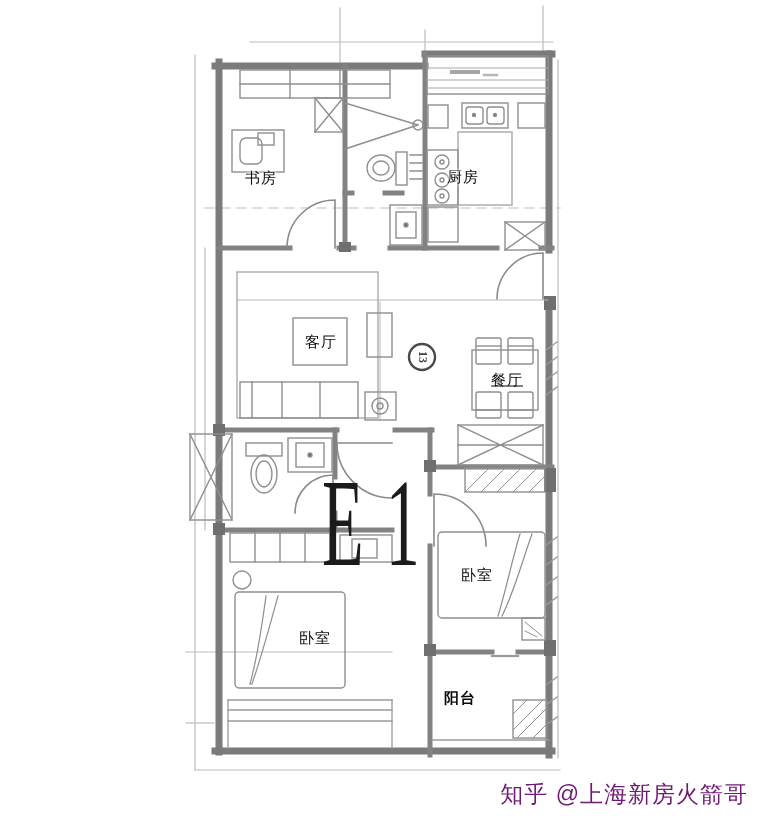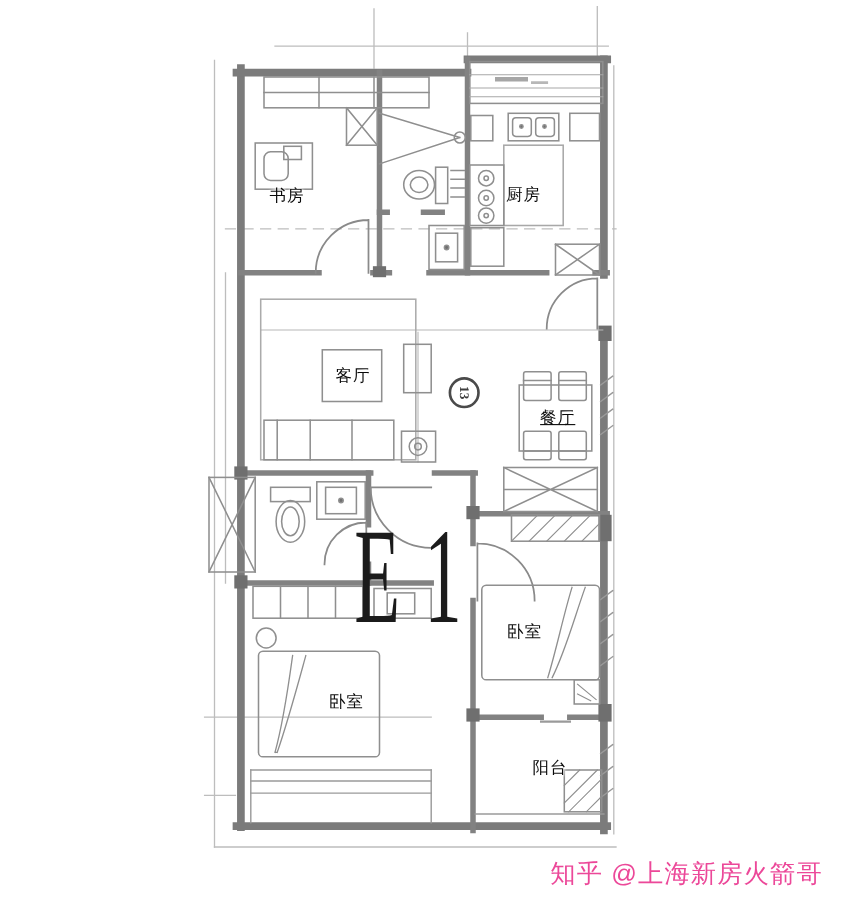--- a/index.html
+++ b/index.html
@@ -9,42 +9,42 @@
     font-family:"Liberation Sans","DejaVu Sans",sans-serif;
   }
   #plan-svg{position:absolute;left:0;top:0;filter:blur(0.4px);}
   .room-label{
     position:absolute;transform:translate(-50%,-50%);
     font-family:"Liberation Serif","DejaVu Serif",serif;
     font-size:15px;color:#0a0a0a;white-space:nowrap;letter-spacing:1px;
     text-shadow:0 0 3px #fff,0 0 3px #fff,0 0 4px #fff;
   }
   .lbl-study{left:261px;top:178px;}
-  .lbl-kitchen{left:476px;top:177px;}
+  .lbl-kitchen{left:463px;top:177px;}
   .lbl-living{left:321px;top:342px;text-align:right;}
   .lbl-dining{left:507px;top:380px;text-decoration:underline;}
   .lbl-bedroom-right{left:477px;top:575px;}
   .lbl-bedroom-left{left:315px;top:638px;}
-  .lbl-balcony{left:500px;top:698px;}
+  .lbl-balcony{left:460px;top:698px;font-weight:bold;}
   #unit-code{
     position:absolute;left:322px;top:462px;
     font-family:"Liberation Serif","DejaVu Serif",serif;
     font-size:124px;line-height:1;color:#1b1b1b;
     letter-spacing:40px;white-space:nowrap;
     transform:scaleX(0.55);transform-origin:0 0;
   }
   #axis-marker{
     position:absolute;left:422px;top:357px;
     transform:translate(-50%,-50%) rotate(90deg);
     font-family:"Liberation Serif","DejaVu Serif",serif;
     font-size:12px;font-weight:bold;color:#3f3f3f;
   }
   #watermark{
     position:absolute;right:20px;top:779px;
-    font-size:23px;color:#ec4899;letter-spacing:1px;white-space:nowrap;
+    font-size:23px;color:#701a75;letter-spacing:1px;white-space:nowrap;
   }
 </style>
 </head>
 <body>
 
 <div id="stage">
 
   <svg id="plan-svg" width="768" height="825" viewBox="0 0 768 825" fill="none" stroke-linecap="square">
 
     <g stroke="#bdbdbd" stroke-width="1.2">

